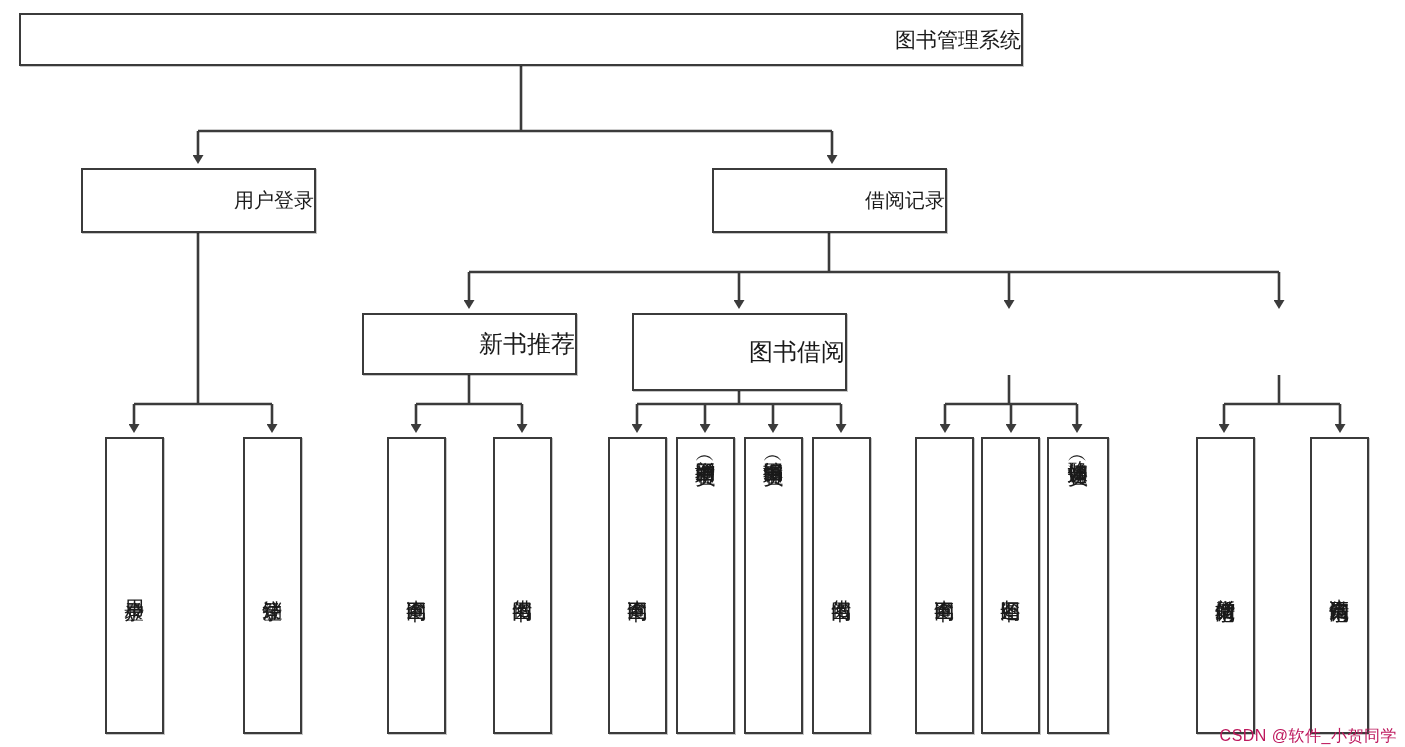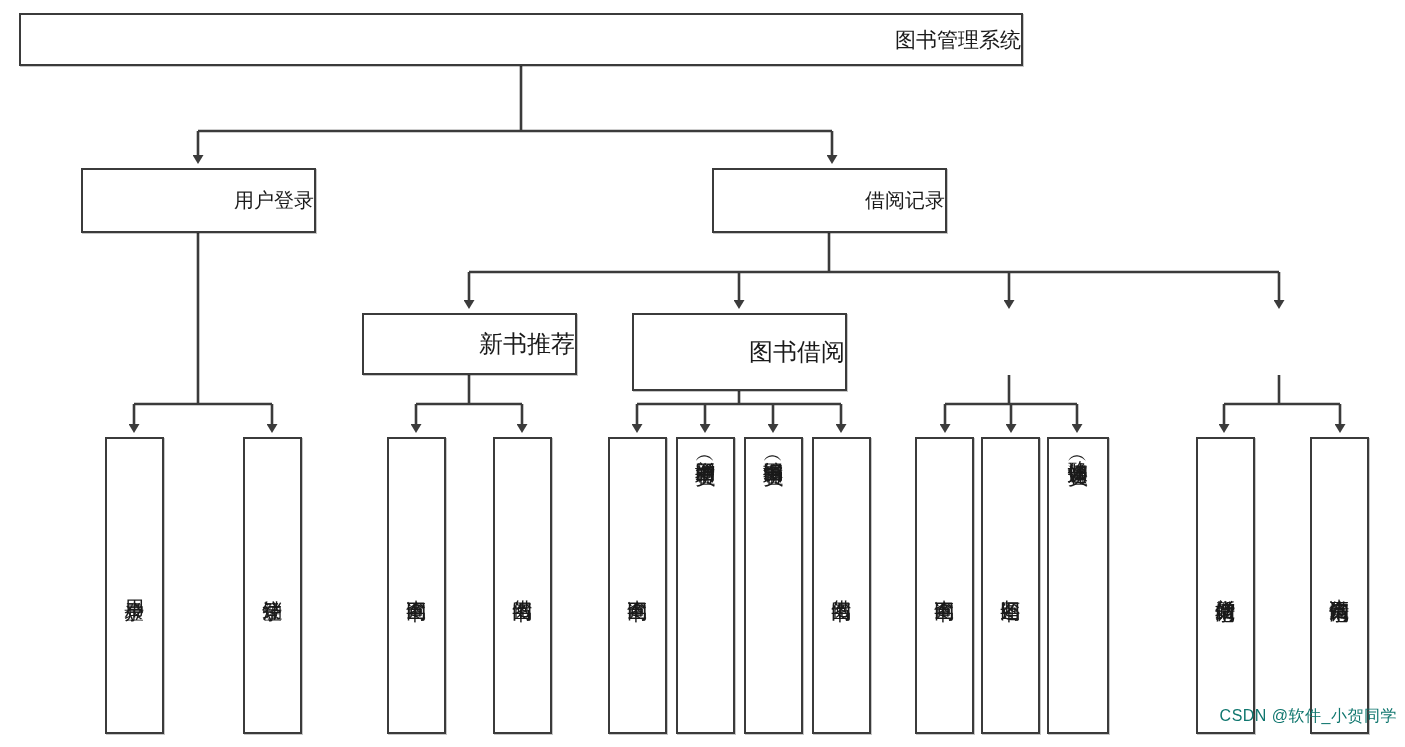--- a/index.html
+++ b/index.html
@@ -62,23 +62,23 @@
   }
   .leaf.align-top .vtext {
     margin-top: 0;
   }
   .leaf.align-mid {
     align-items: center;
   }
   #watermark {
     position: absolute;
     right: 8px;
-    bottom: 20px;
+    bottom: 0;
     font-size: 16px;
-    color: #0f766e;
+    color: #be185d;
     letter-spacing: 0.5px;
     white-space: nowrap;
     user-select: none;
   }
 </style>
 </head>
 <body>
 
 <div id="canvas">
 

